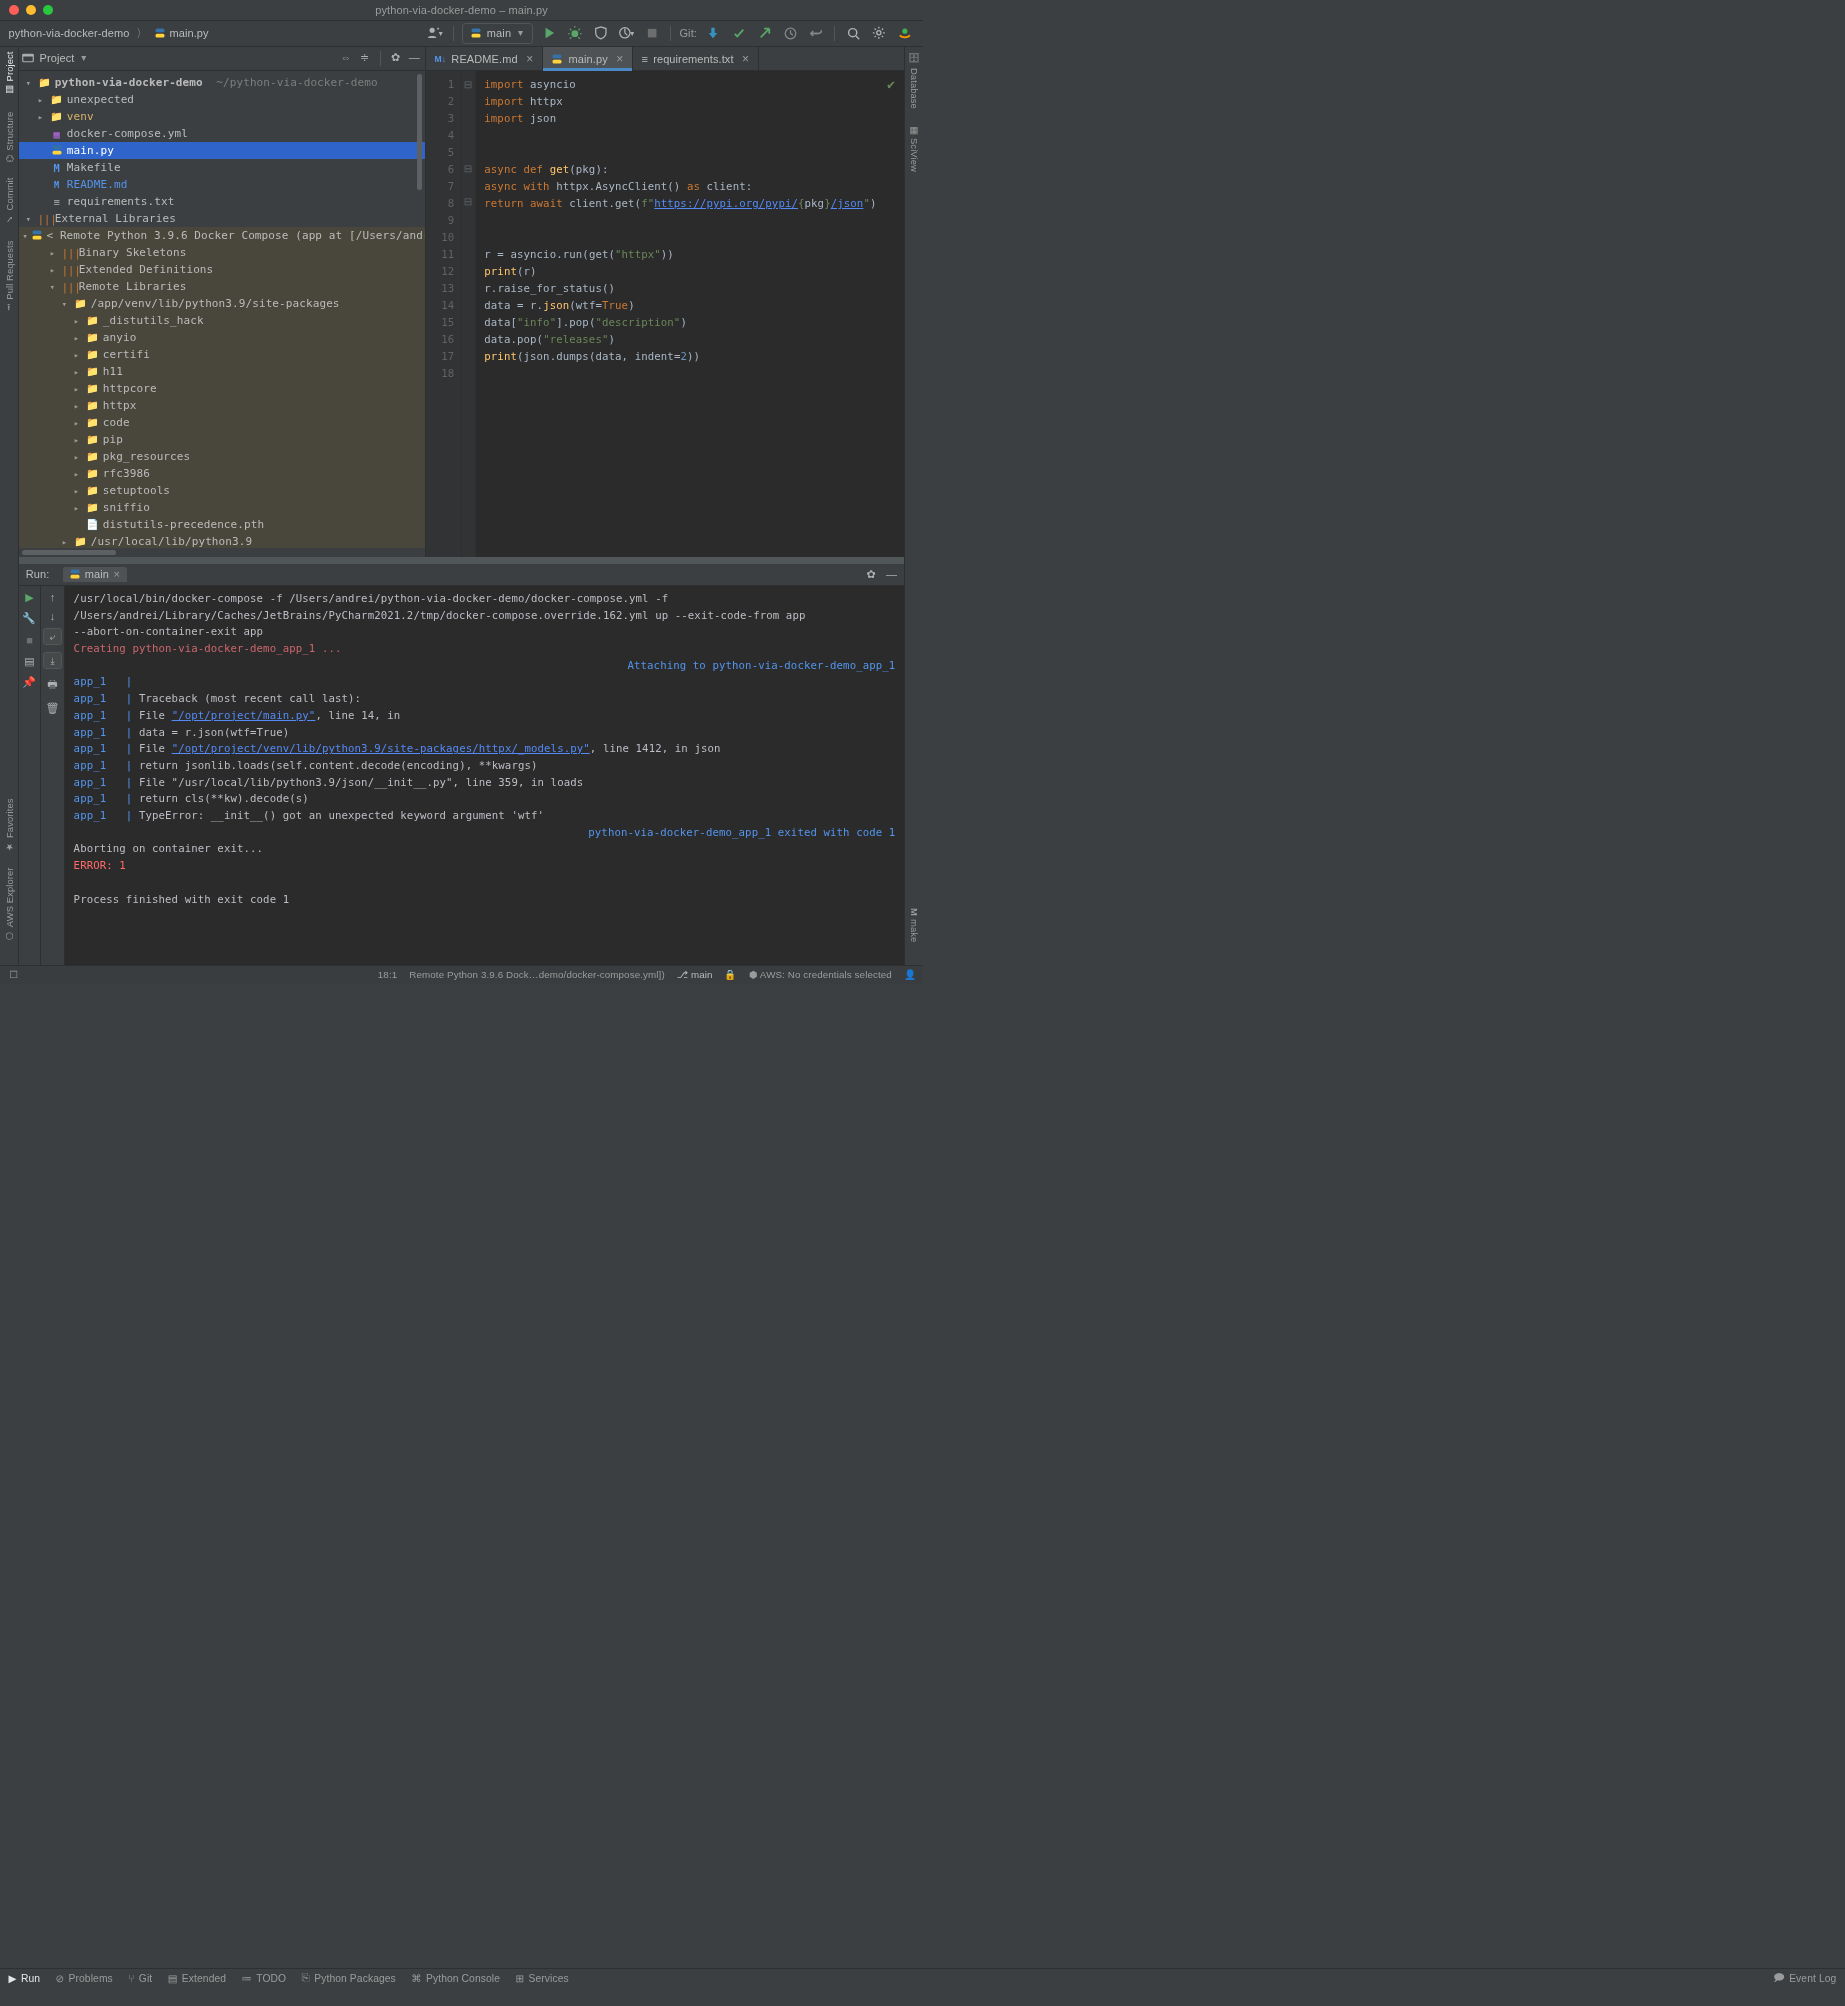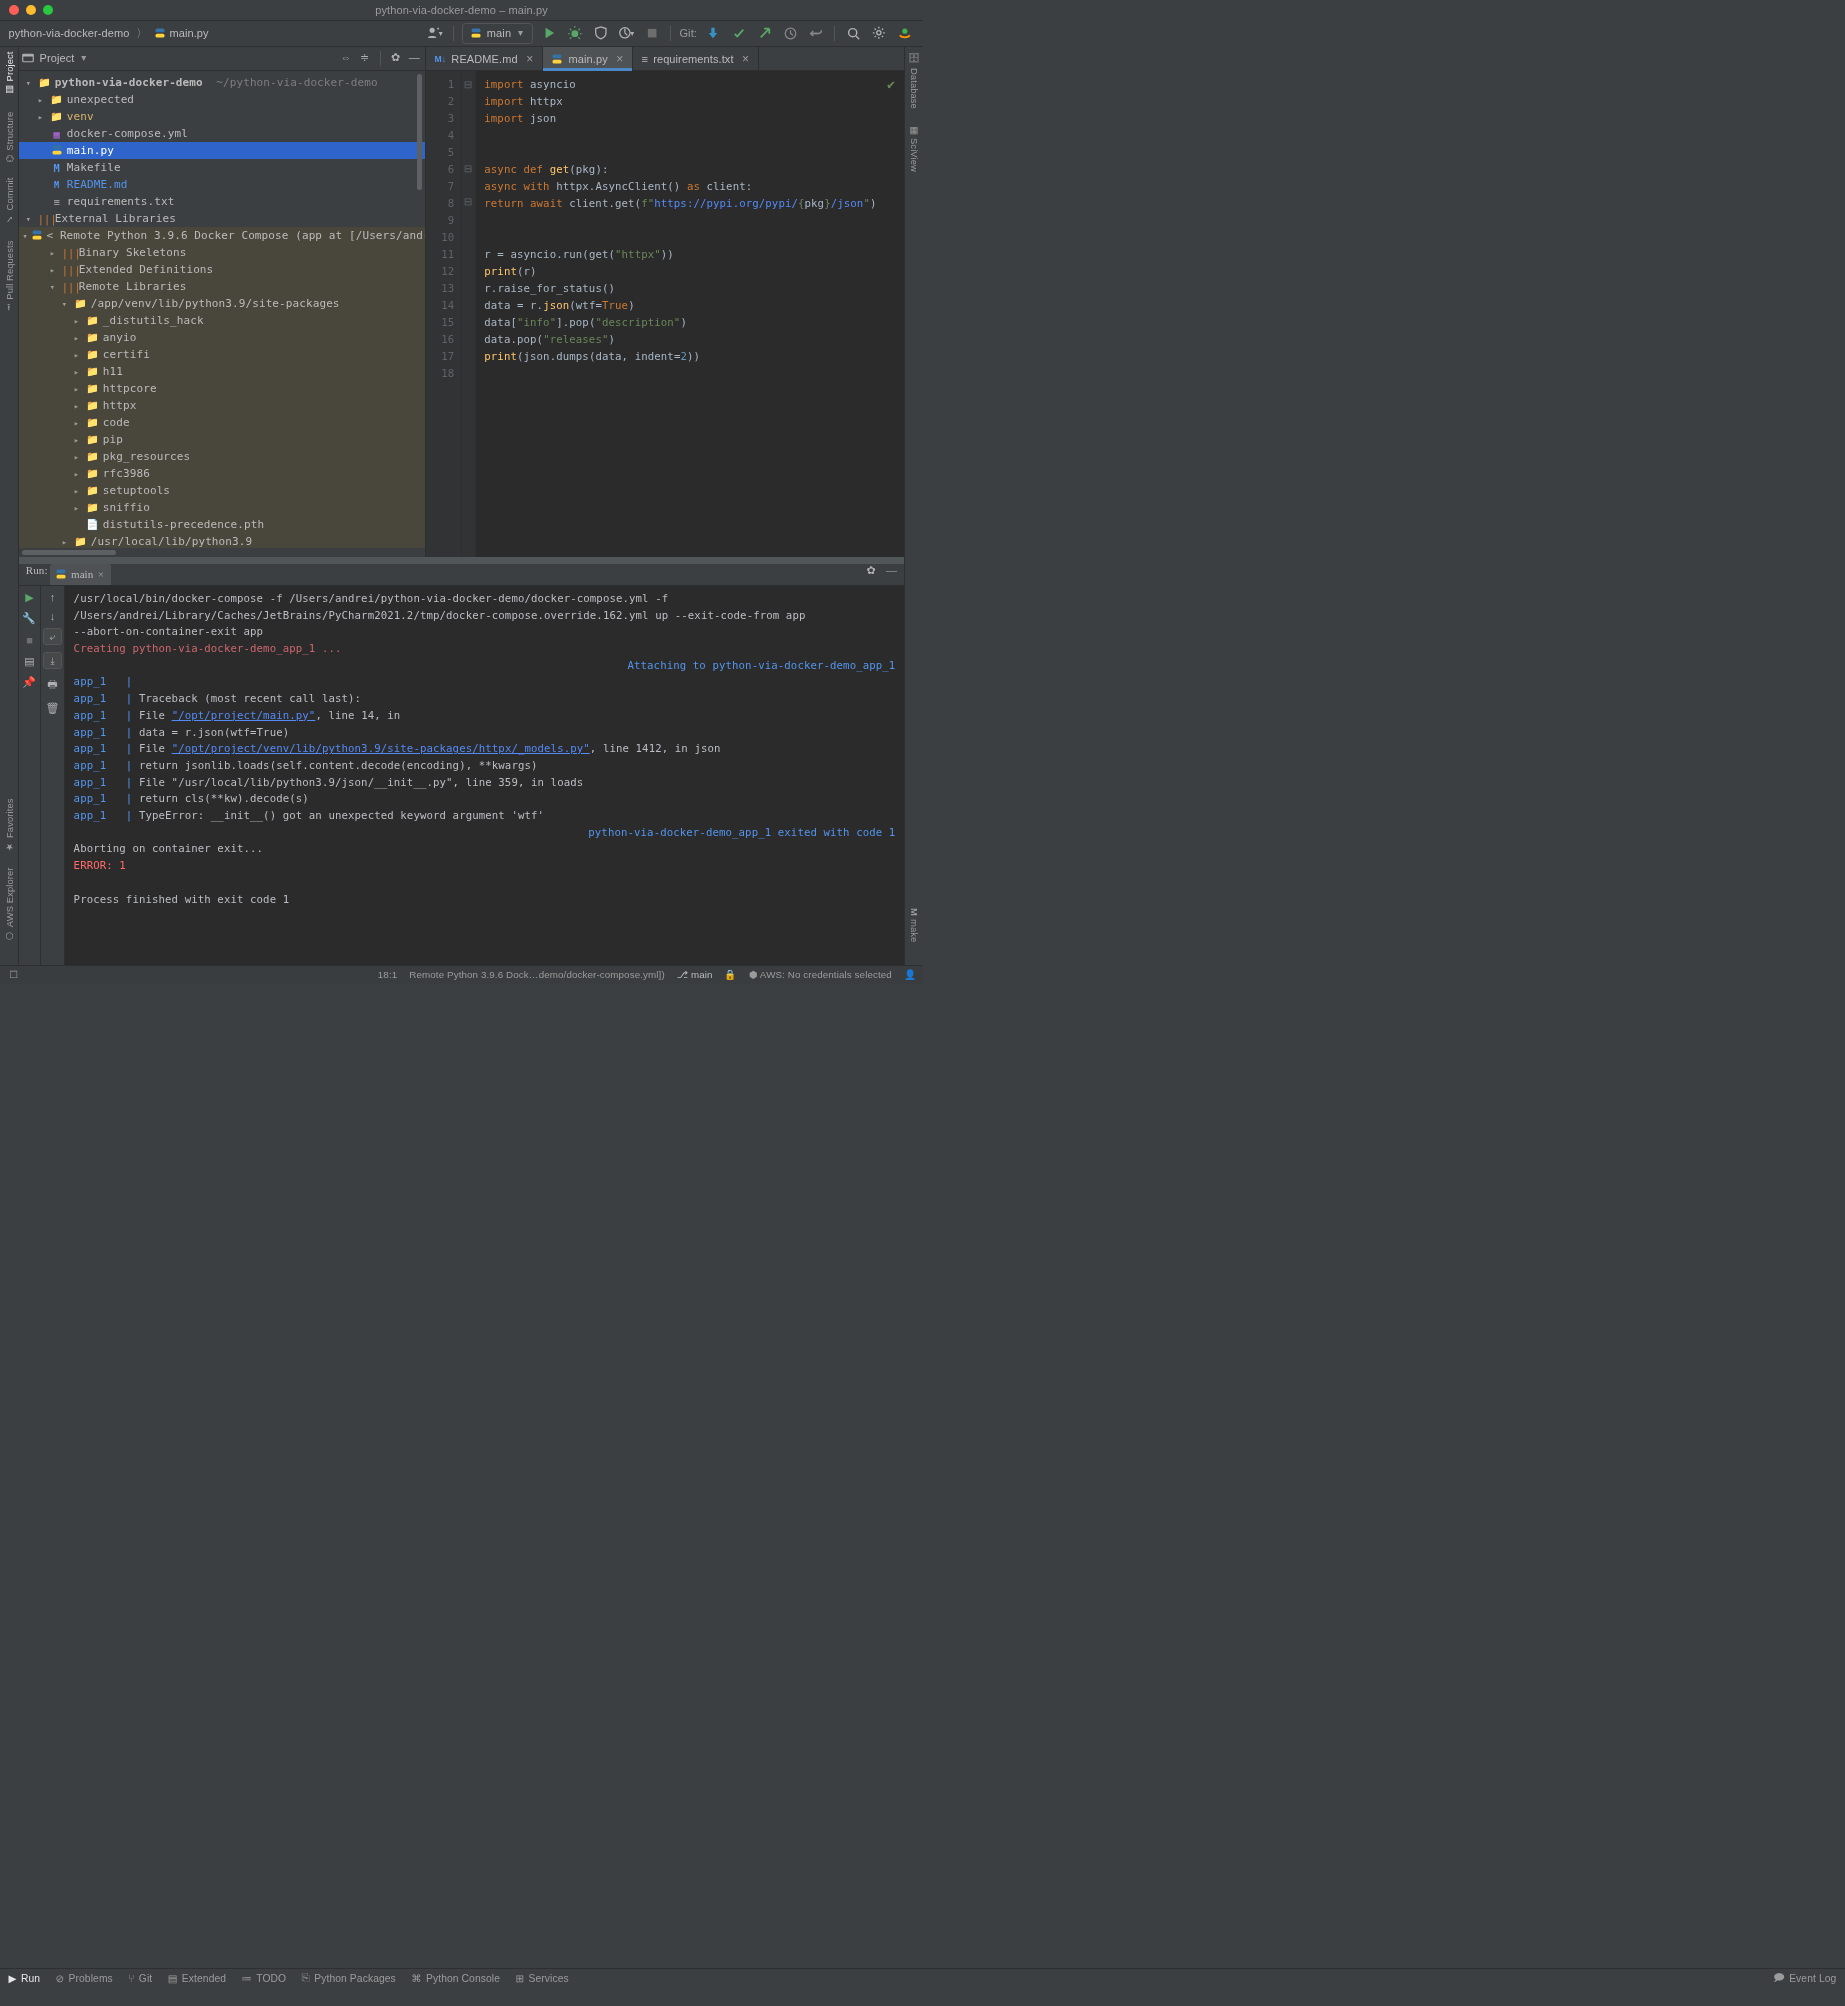--- a/index.html
+++ b/index.html
@@ -166,29 +166,29 @@
   .gutter {
     width:36px; background:var(--bg-gutter);
     padding:5.1px 6.8px 5.1px 0;
     text-align:right; color:#606366;
     border-right:0.9px solid #2d2f30;
   }
   .gut2 { width:13.7px; background:var(--bg-gutter); border-right:0.9px solid #2d2f30; position:relative;}
   .code { flex:1 1 auto; padding:5.1px 8.6px; position:relative; overflow:hidden;}
   .code .line, .gutter .ln { height:17px; line-height:17px; }
   .kw{color:var(--kw);} .st{color:var(--str);} .fn{color:var(--fn);}
-  .nm{color:var(--num);} .op{color:#a9b7c6;} .id{color:#a9b7c6;} .lk{color:#548af7; }
+  .nm{color:var(--num);} .op{color:#a9b7c6;} .id{color:#a9b7c6;} .lk{color:#548af7; text-decoration:underline;}
   .editor-ok {
     position:absolute; top:5.1px; right:8.6px; color:#6a8759; font-size:13.7px;
   }
 
   
   .run-hdr {
-    height:22px; display:flex; gap:2px; padding:0 6.8px;
-    background:var(--bg-panel); border-bottom:0.9px solid #2d2f30;font-family:Liberation Serif, serif;
+    height:22px; display:flex; align-items:center; gap:14px; padding:0 6.8px;
+    background:var(--bg-panel); border-bottom:0.9px solid #2d2f30;
   }
   .run-hdr .lbl { color:var(--fg); }
   .run-hdr .tab {
     display:flex; align-items:center; gap:4.3px;
     background:var(--bg-tab-active); padding:1.7px 6.8px 1.7px 5.1px;
     border-radius:2.6px 2.6px 0 0;
   }
   .run-hdr .tools { margin-left:auto; display:flex; gap:10.3px; color:var(--icon);}
   .run-body { flex:1 1 auto; display:flex; min-height:0;}
   .run-gutter {

